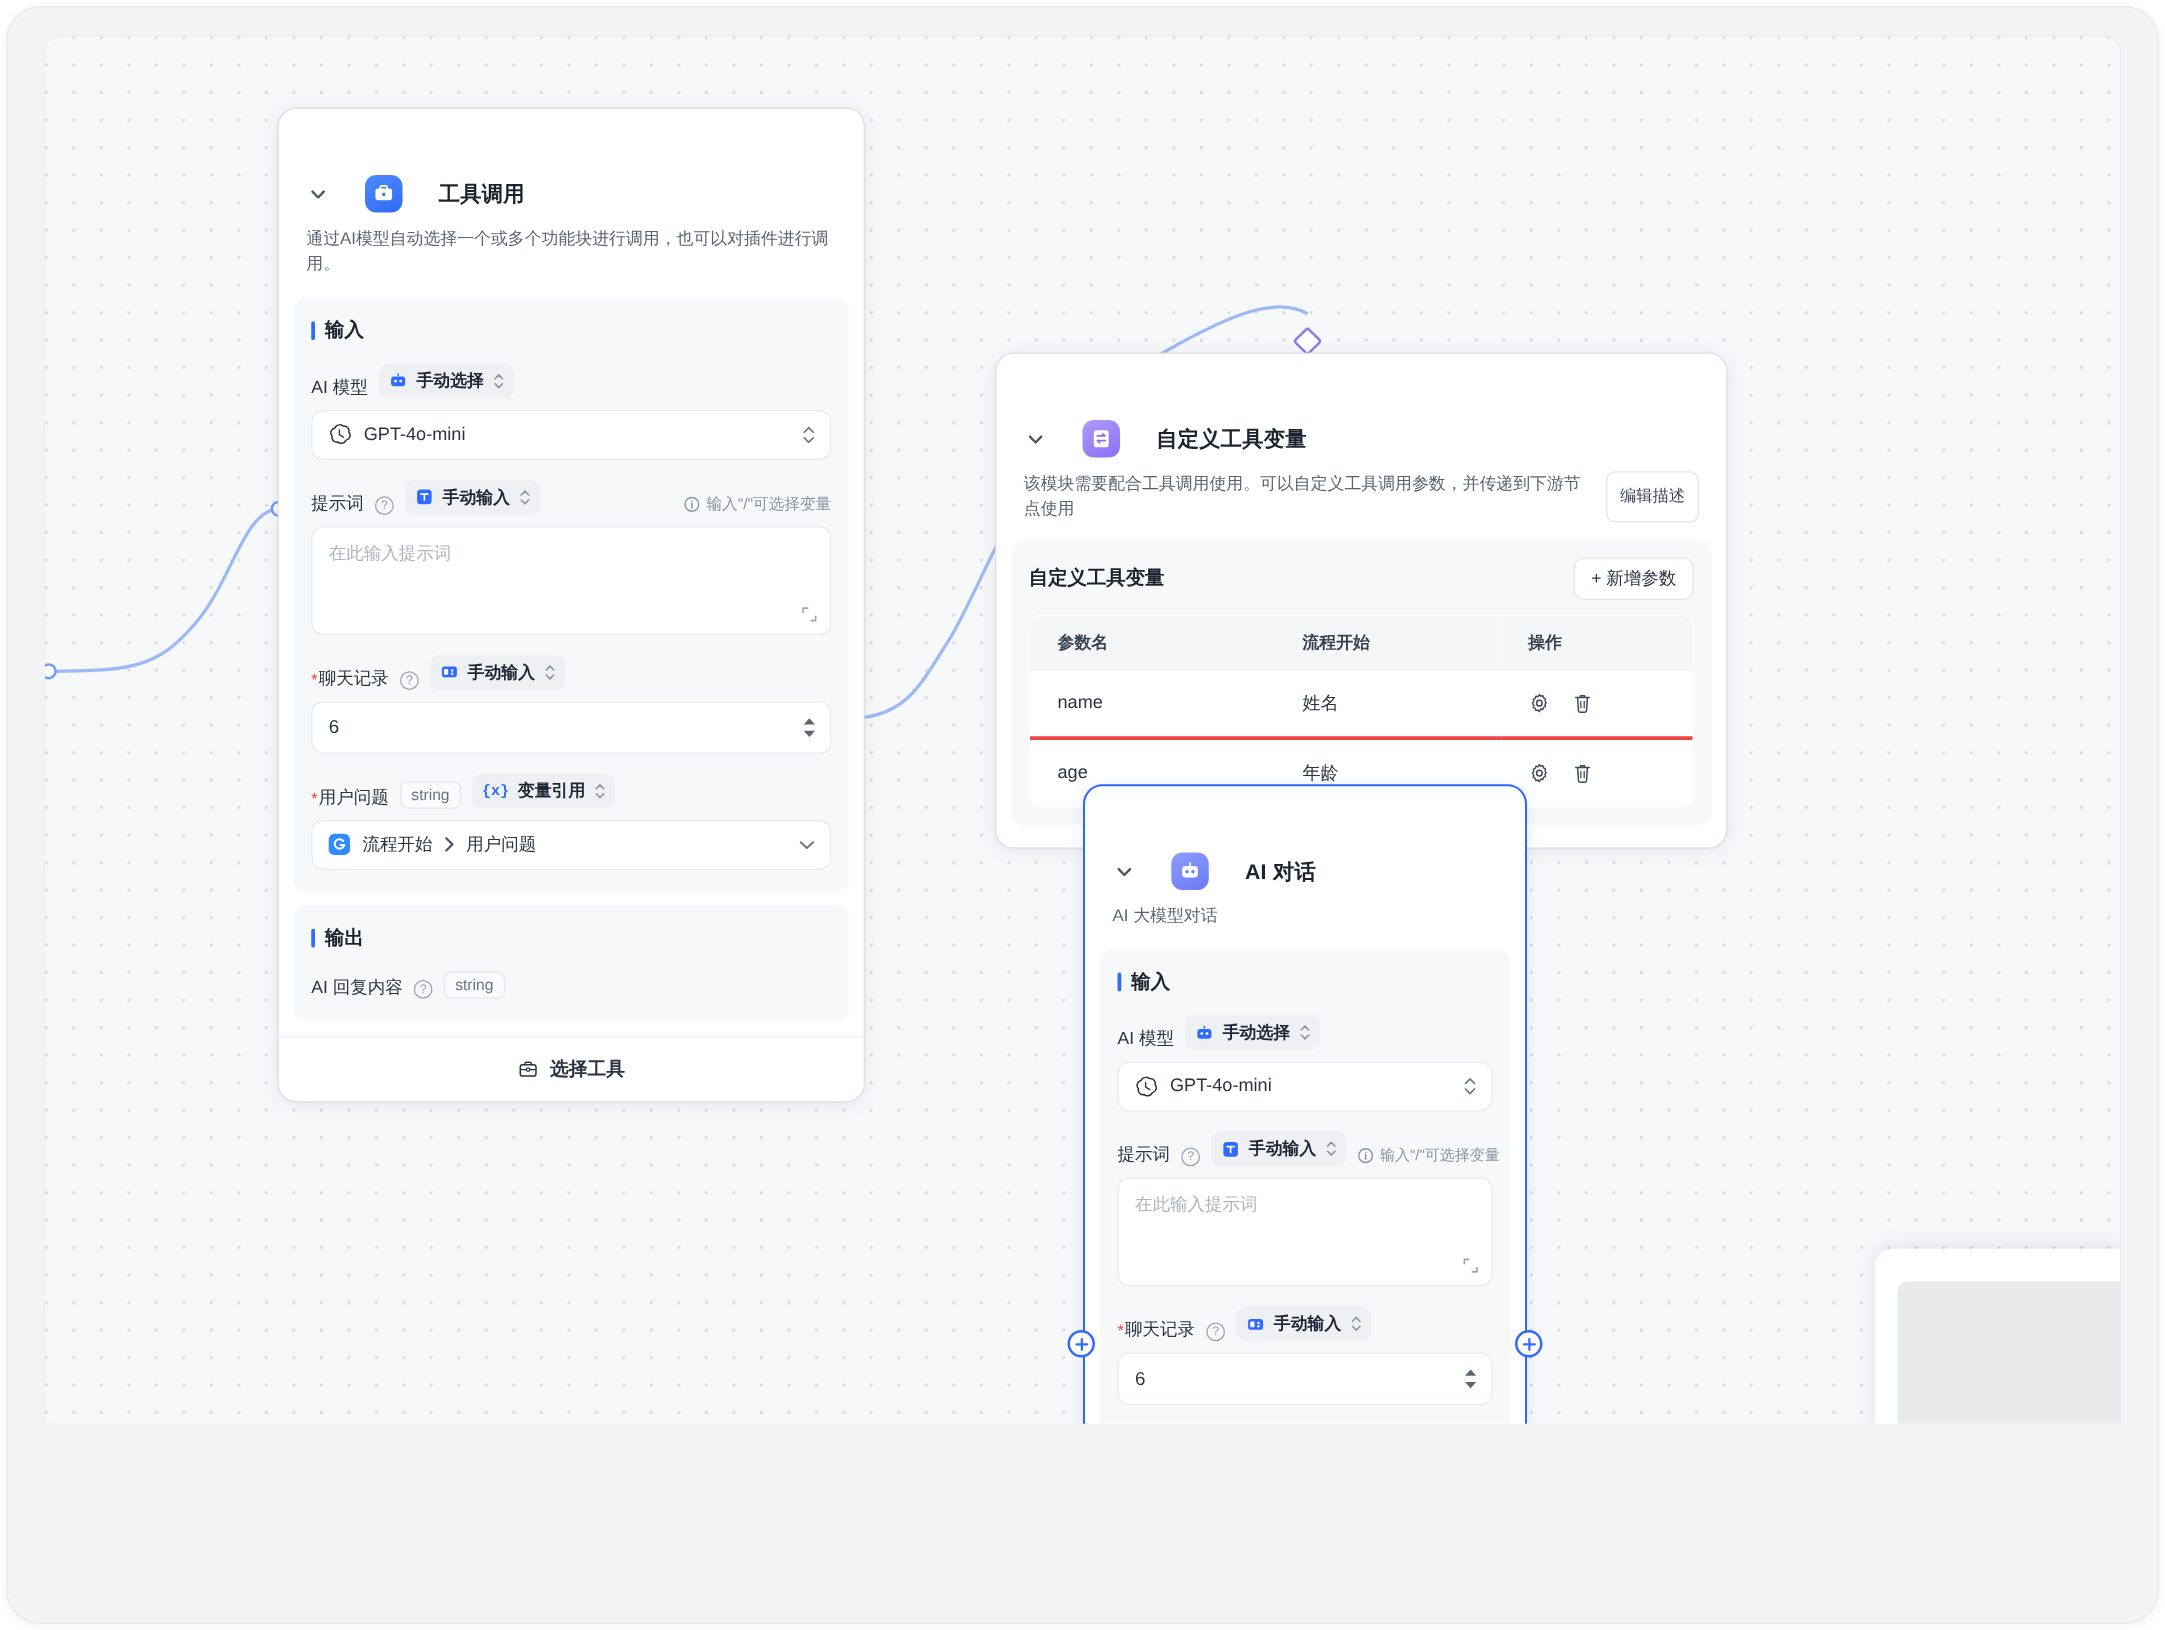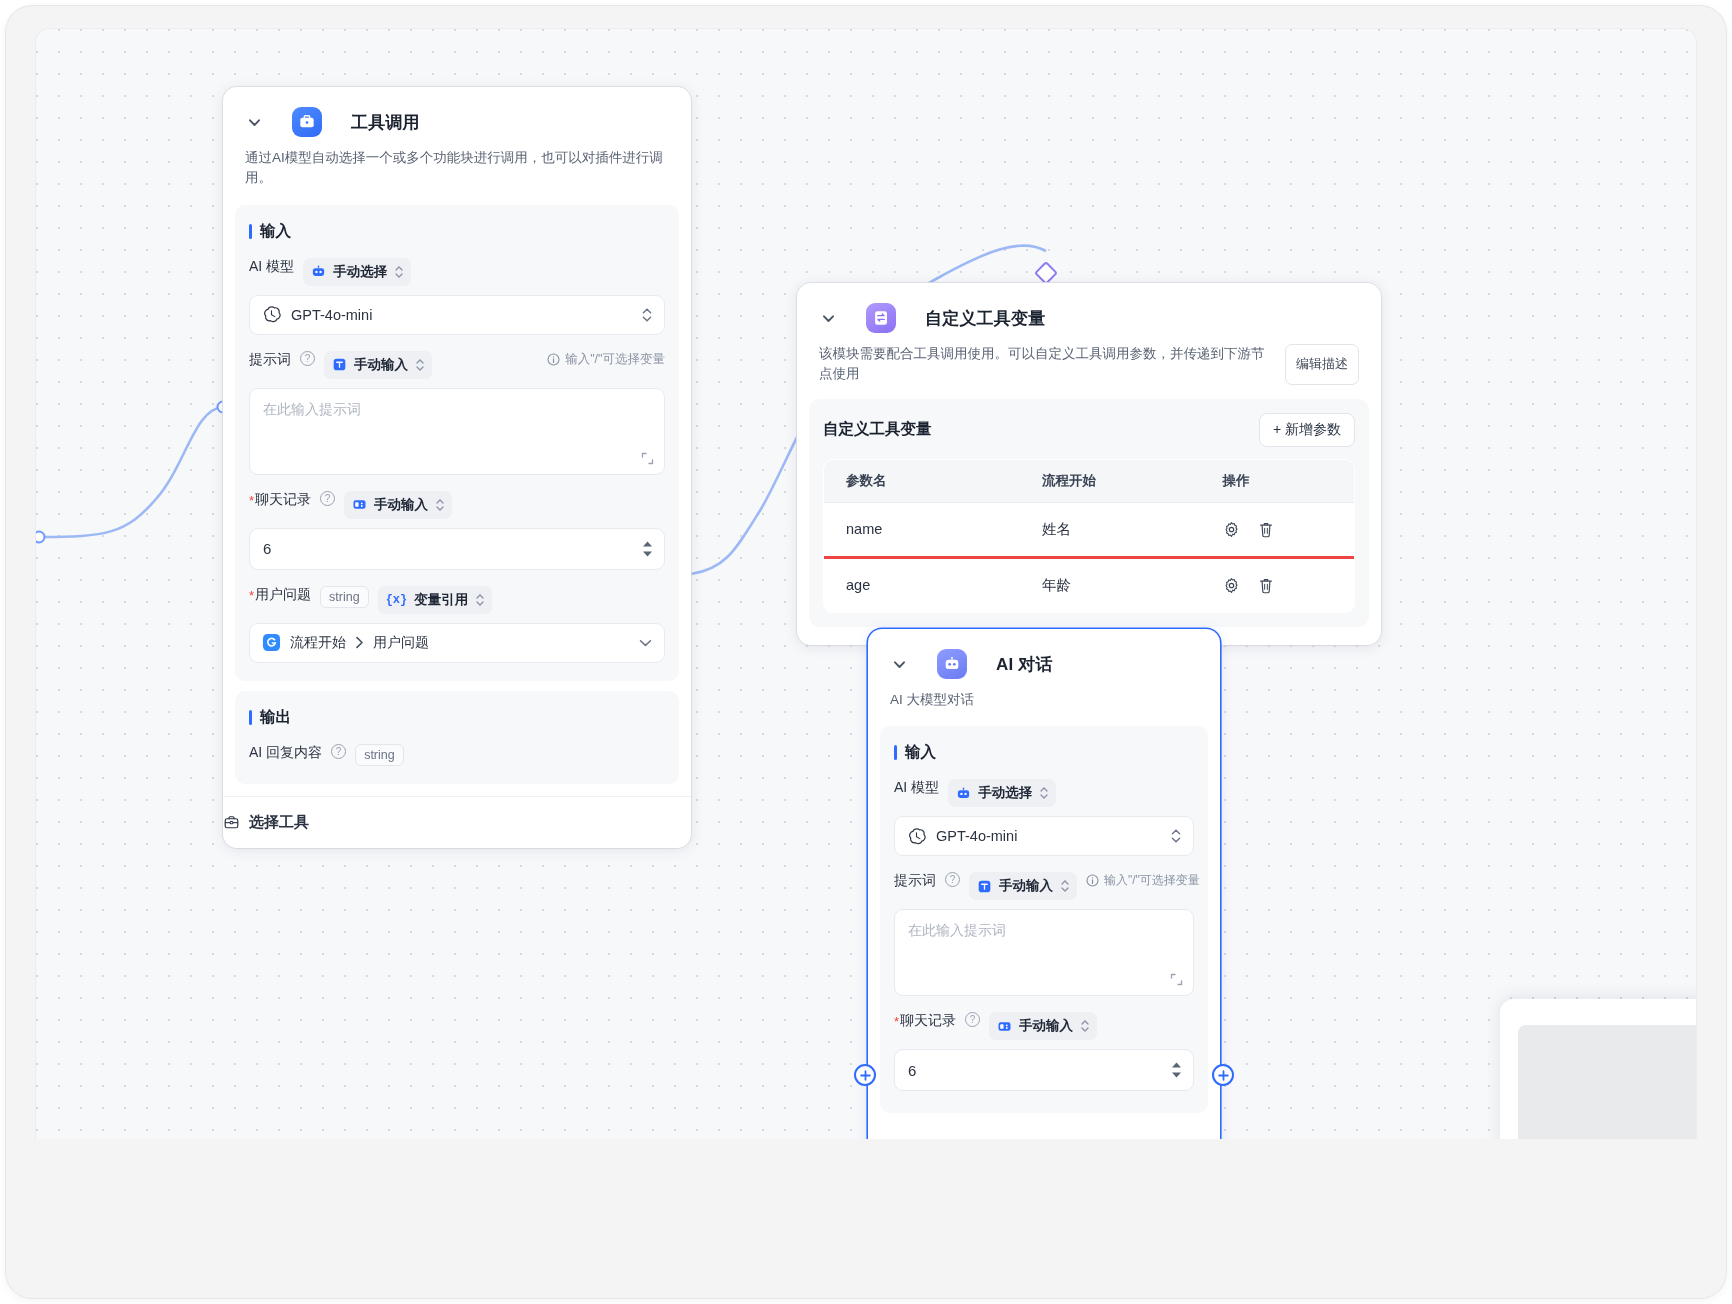--- a/index.html
+++ b/index.html
@@ -62,21 +62,21 @@
     position: absolute;
     background: #ffffff;
     border-radius: 14px;
     box-shadow: 0 2px 14px rgba(40,50,80,.10), 0 0 0 1px rgba(225,227,233,.9);
   }
   .node.selected {
     box-shadow: 0 2px 14px rgba(40,80,200,.13), 0 0 0 1.6px #2f6bff;
   }
 
   .node-head { padding: 20px 22px 0 22px; }
-  .node-title-row { display: flex; align-items: center; gap: 29px; }
+  .node-title-row { display: flex; align-items: center; gap: 29px; margin-top: 33px; }
   .chevron {
     width: 18px; height: 18px; flex: none;
     display: flex; align-items: center; justify-content: center;
     color: #4b5565; cursor: pointer;
   }
   .chevron svg { display: block; }
   .node-icon {
     width: 30px; height: 30px; border-radius: 9px; flex: none;
     display: flex; align-items: center; justify-content: center;
   }
@@ -122,21 +122,21 @@
     margin-bottom: 16px;
   }
   .section-bar {
     width: 3px; height: 15px; border-radius: 2px; background: #2f6bff; flex:none;
   }
 
   
   .field { margin-bottom: 16px; }
   .field:last-child { margin-bottom: 0; }
   .field-label-row {
-    display: flex; align-items: flex-start; gap: 9px; margin-bottom: 9px;
+    display: flex; align-items: flex-end; gap: 9px; margin-bottom: 9px;
     flex-wrap: nowrap;
   }
   .field-label {
     font-size: 14px; color: #2b3342; white-space: nowrap;
     display: inline-flex; align-items: baseline;
   }
   .req-star { color: #f04438; font-size: 13px; line-height: 1; margin-right: 1px; position: relative; top: 1px; }
   .help-ico {
     width: 15px; height: 15px; border-radius: 50%;
     border: 1.2px solid #9aa2b1; color: #9aa2b1;
@@ -205,21 +205,21 @@
   .var-ref {
     display: flex; align-items: center; gap: 9px;
   }
   .var-ref .sep { color: #69727f; font-size: 13px; display:flex; }
   .var-ref .txt { font-size: 14px; color: #2b3342; }
 
   
   .node-footer {
     border-top: 1px solid #eef0f3;
     height: 52px;
-    display: flex; align-items: center; 
+    display: flex; align-items: center; justify-content: center;
     gap: 9px;
     font-size: 15px; font-weight: 600; color: #2b3342;
     cursor: pointer;
     margin-top: 12px;
   }
   .node-footer svg { display:block; }
 
   
   .var-panel {
     margin: 14px 12px 18px 12px;

